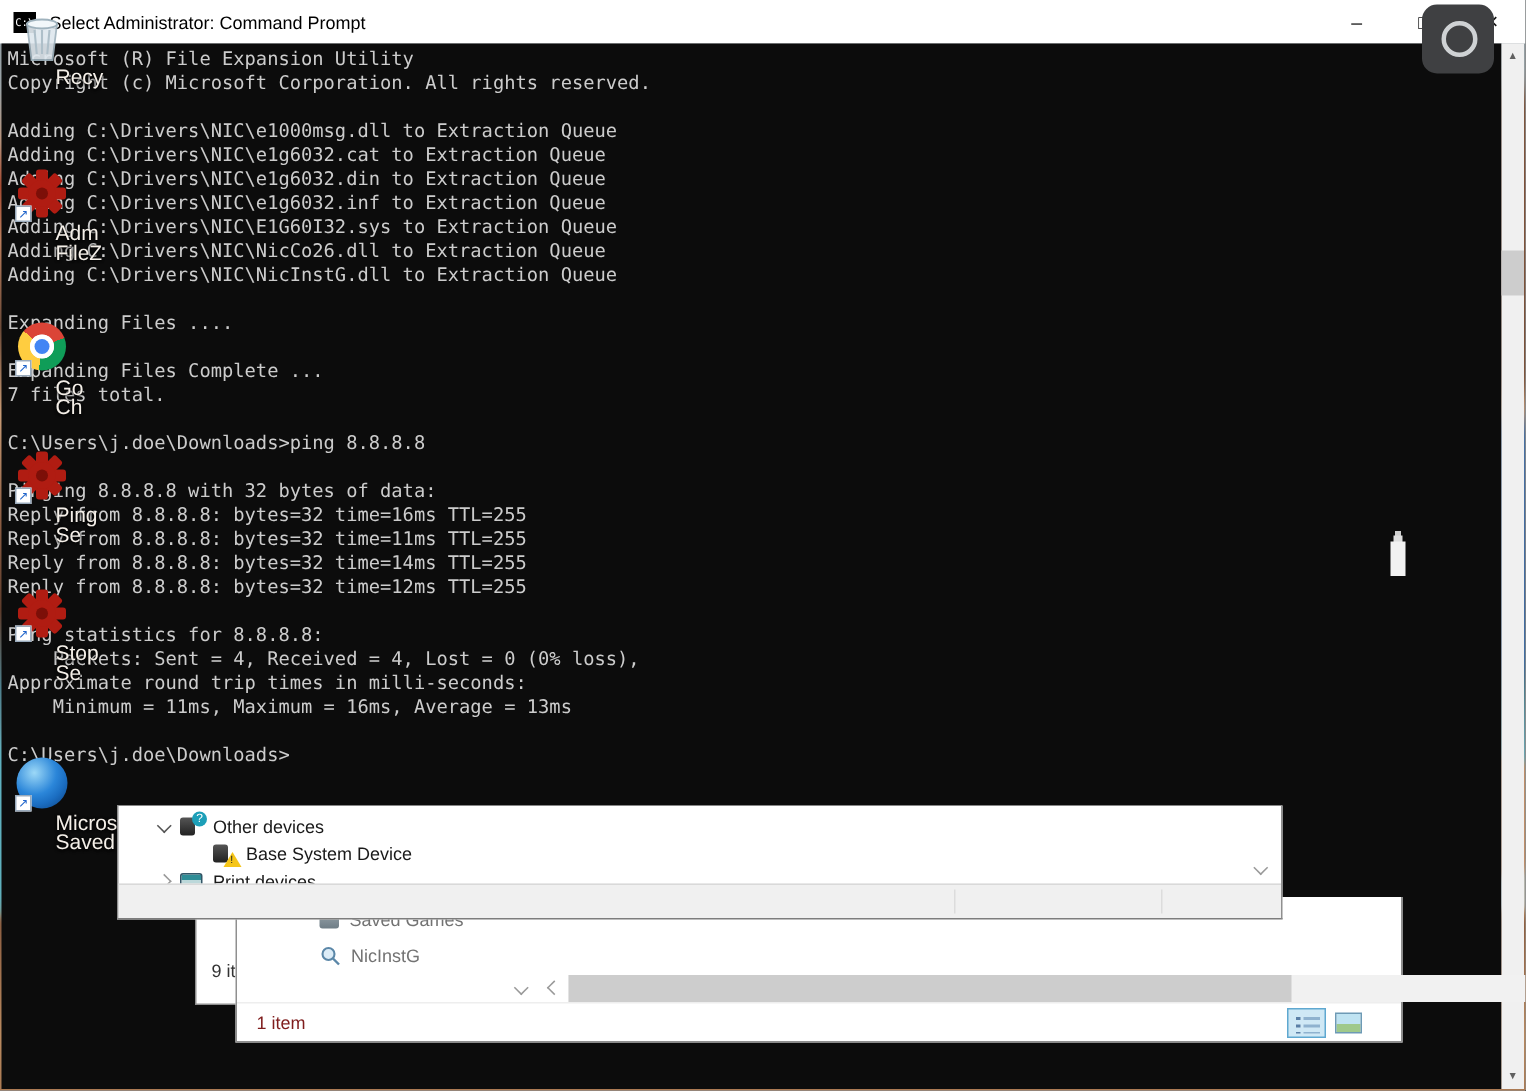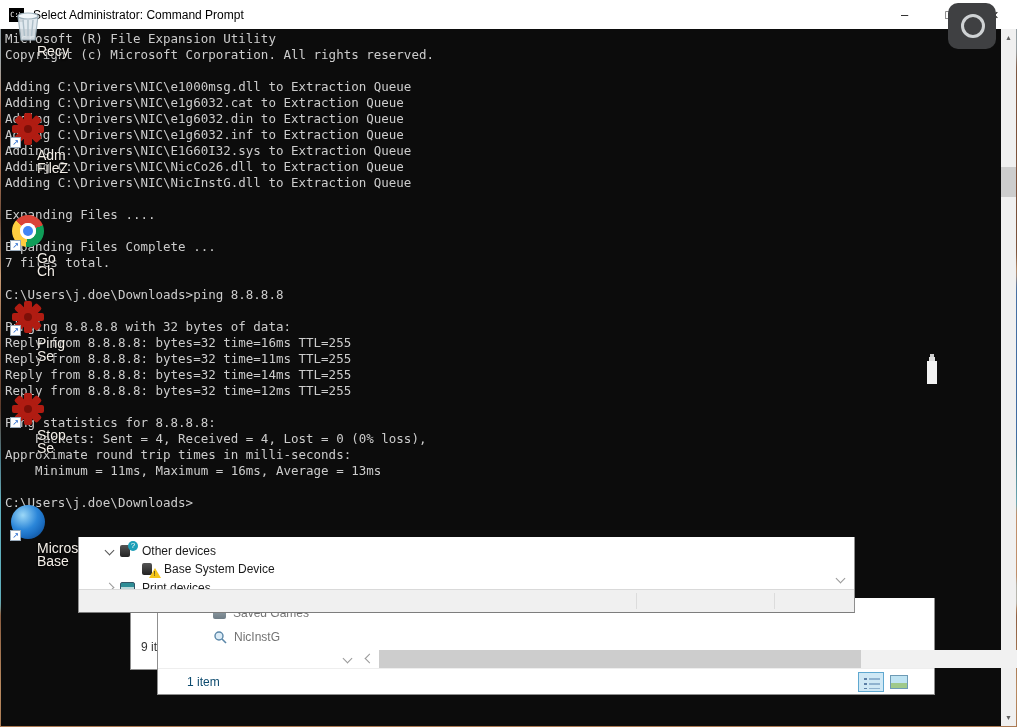--- a/index.html
+++ b/index.html
@@ -49,21 +49,21 @@
   .chev.right { transform:rotate(-45deg); }
   .chev.lite { border-color:#999; }
   .chev.left-pt { transform:rotate(135deg); }
   .ex-sidechev { position:absolute; left:186px; top:57px; }
   .hscroll { position:absolute; left:203px; top:52px; width:730px; height:18px; }
   .hscroll .arrow { position:absolute; top:5px; }
   .hscroll .arrow.l { left:5px; }
   .hscroll .track { position:absolute; left:18px; right:16px; top:0; height:18px; background:#f1f1f1; }
   .hscroll .thumb { position:absolute; left:18px; width:482px; top:0; height:18px; background:#cdcdcd; }
   .ex-status { position:absolute; left:0; right:0; bottom:0; height:26px; background:#fff; border-top:1px solid #eee; }
-  .ex-status .txt { position:absolute; left:13px; top:6px; font-size:12px; color:#0c4a6e;margin-left:16px; }
+  .ex-status .txt { position:absolute; left:13px; top:6px; font-size:12px; color:#7f1d1d; }
   .viewbtn { position:absolute; top:3px; width:26px; height:20px; border:1px solid transparent; }
   .viewbtn.details { right:50px; background:#cfe8f5; border-color:#5fa8d0; }
   .viewbtn.thumbs { right:22px; }
   .vb-lines { position:absolute; left:5px; top:4px; width:16px; height:12px;
     background:linear-gradient(#5b7fa6 0 0) 0 1px/3px 2px no-repeat, linear-gradient(#5b7fa6 0 0) 0 6px/3px 2px no-repeat, linear-gradient(#5b7fa6 0 0) 0 11px/3px 2px no-repeat,
                linear-gradient(#8fb2cf 0 0) 5px 1px/11px 2px no-repeat, linear-gradient(#8fb2cf 0 0) 5px 6px/11px 2px no-repeat, linear-gradient(#8fb2cf 0 0) 5px 11px/11px 2px no-repeat; }
   .vb-pic { position:absolute; left:3px; top:2px; width:18px; height:14px; background:linear-gradient(180deg,#bfe3f2 55%,#9fc98a 55%); border:1px solid #6d9ab5; }
 
   
   .devmgr { left:78px; top:537px; width:777px; height:76px; z-index:4; border-top:none; border-bottom:1px solid #7d7d7d; box-shadow:none; overflow:hidden; }
@@ -197,21 +197,21 @@
     </div>
   </div>
 
   <div class="dicon" style="top:505px">
     <div class="img">
       <div class="edge-ball"></div>
       <span class="shortcut-badge">↗</span>
     </div>
     <div class="lbl">
       <span>Microsoft</span><br>
-      <span>Base</span>
+      <span>Saved</span>
     </div>
   </div>
 
   <div class="cam-icon"></div>
 
   <div class="winframe win9">
     <div class="st">9 items</div>
   </div>
 
   <div class="winframe explorer">

